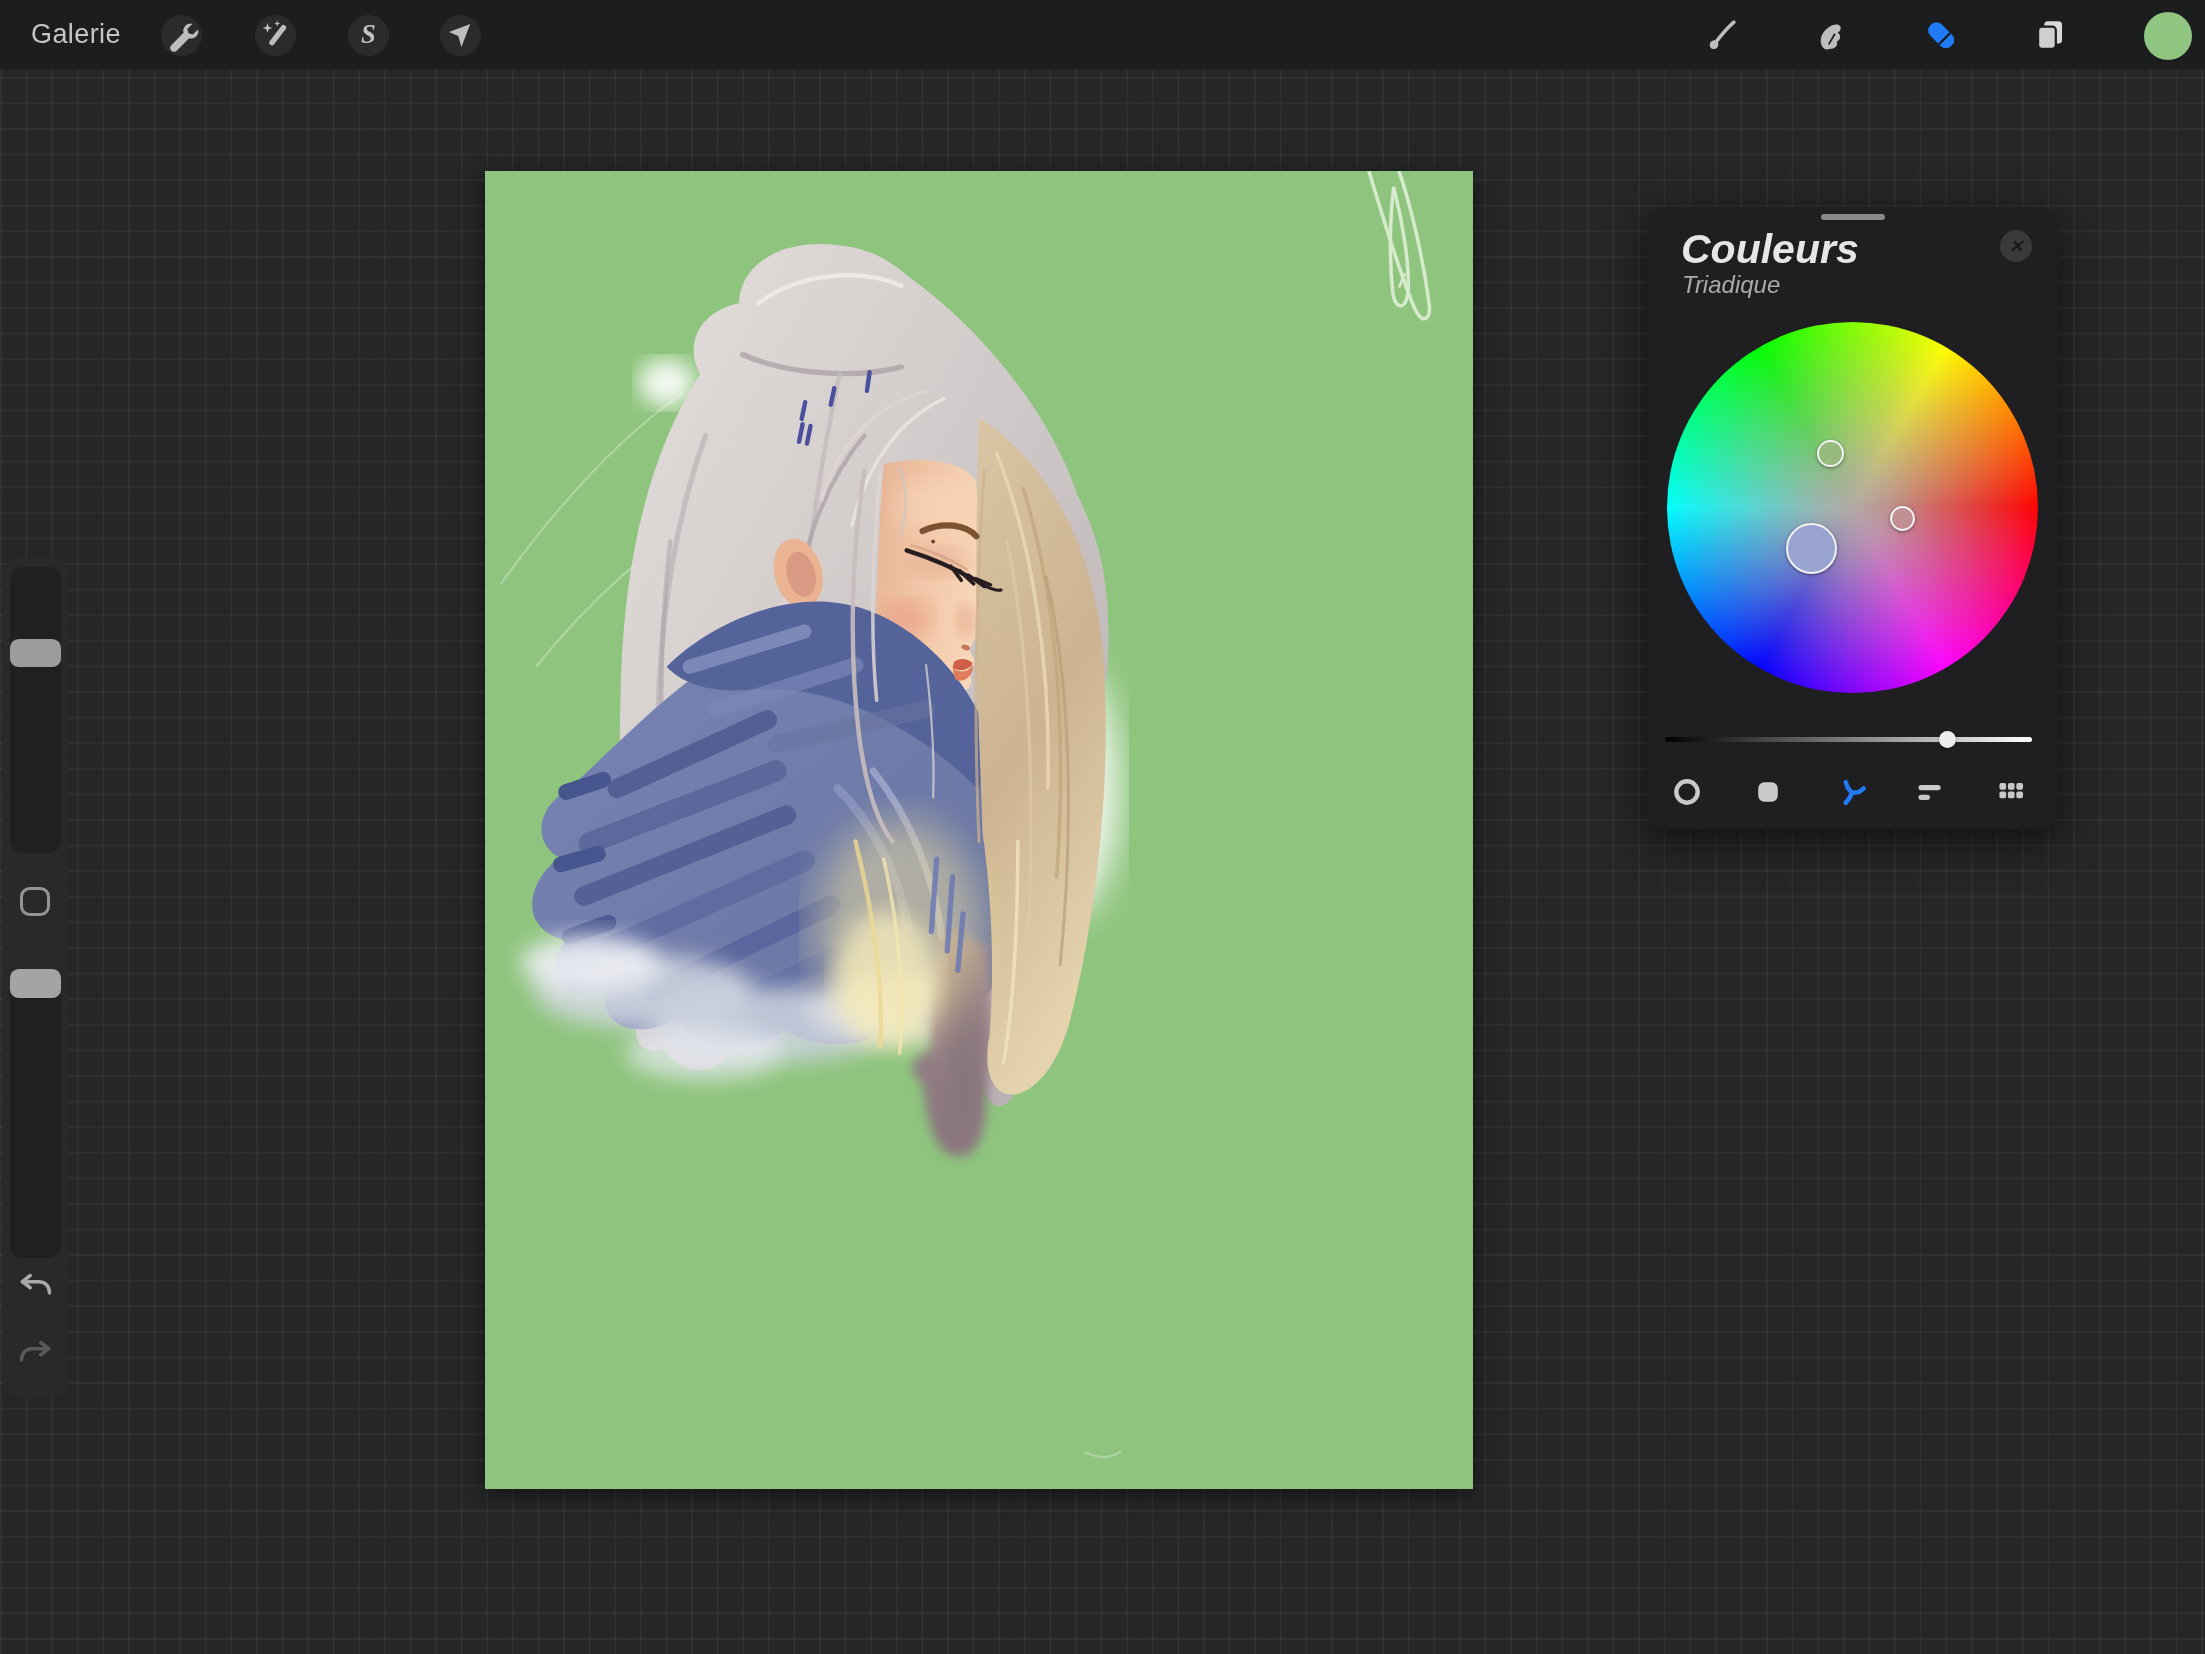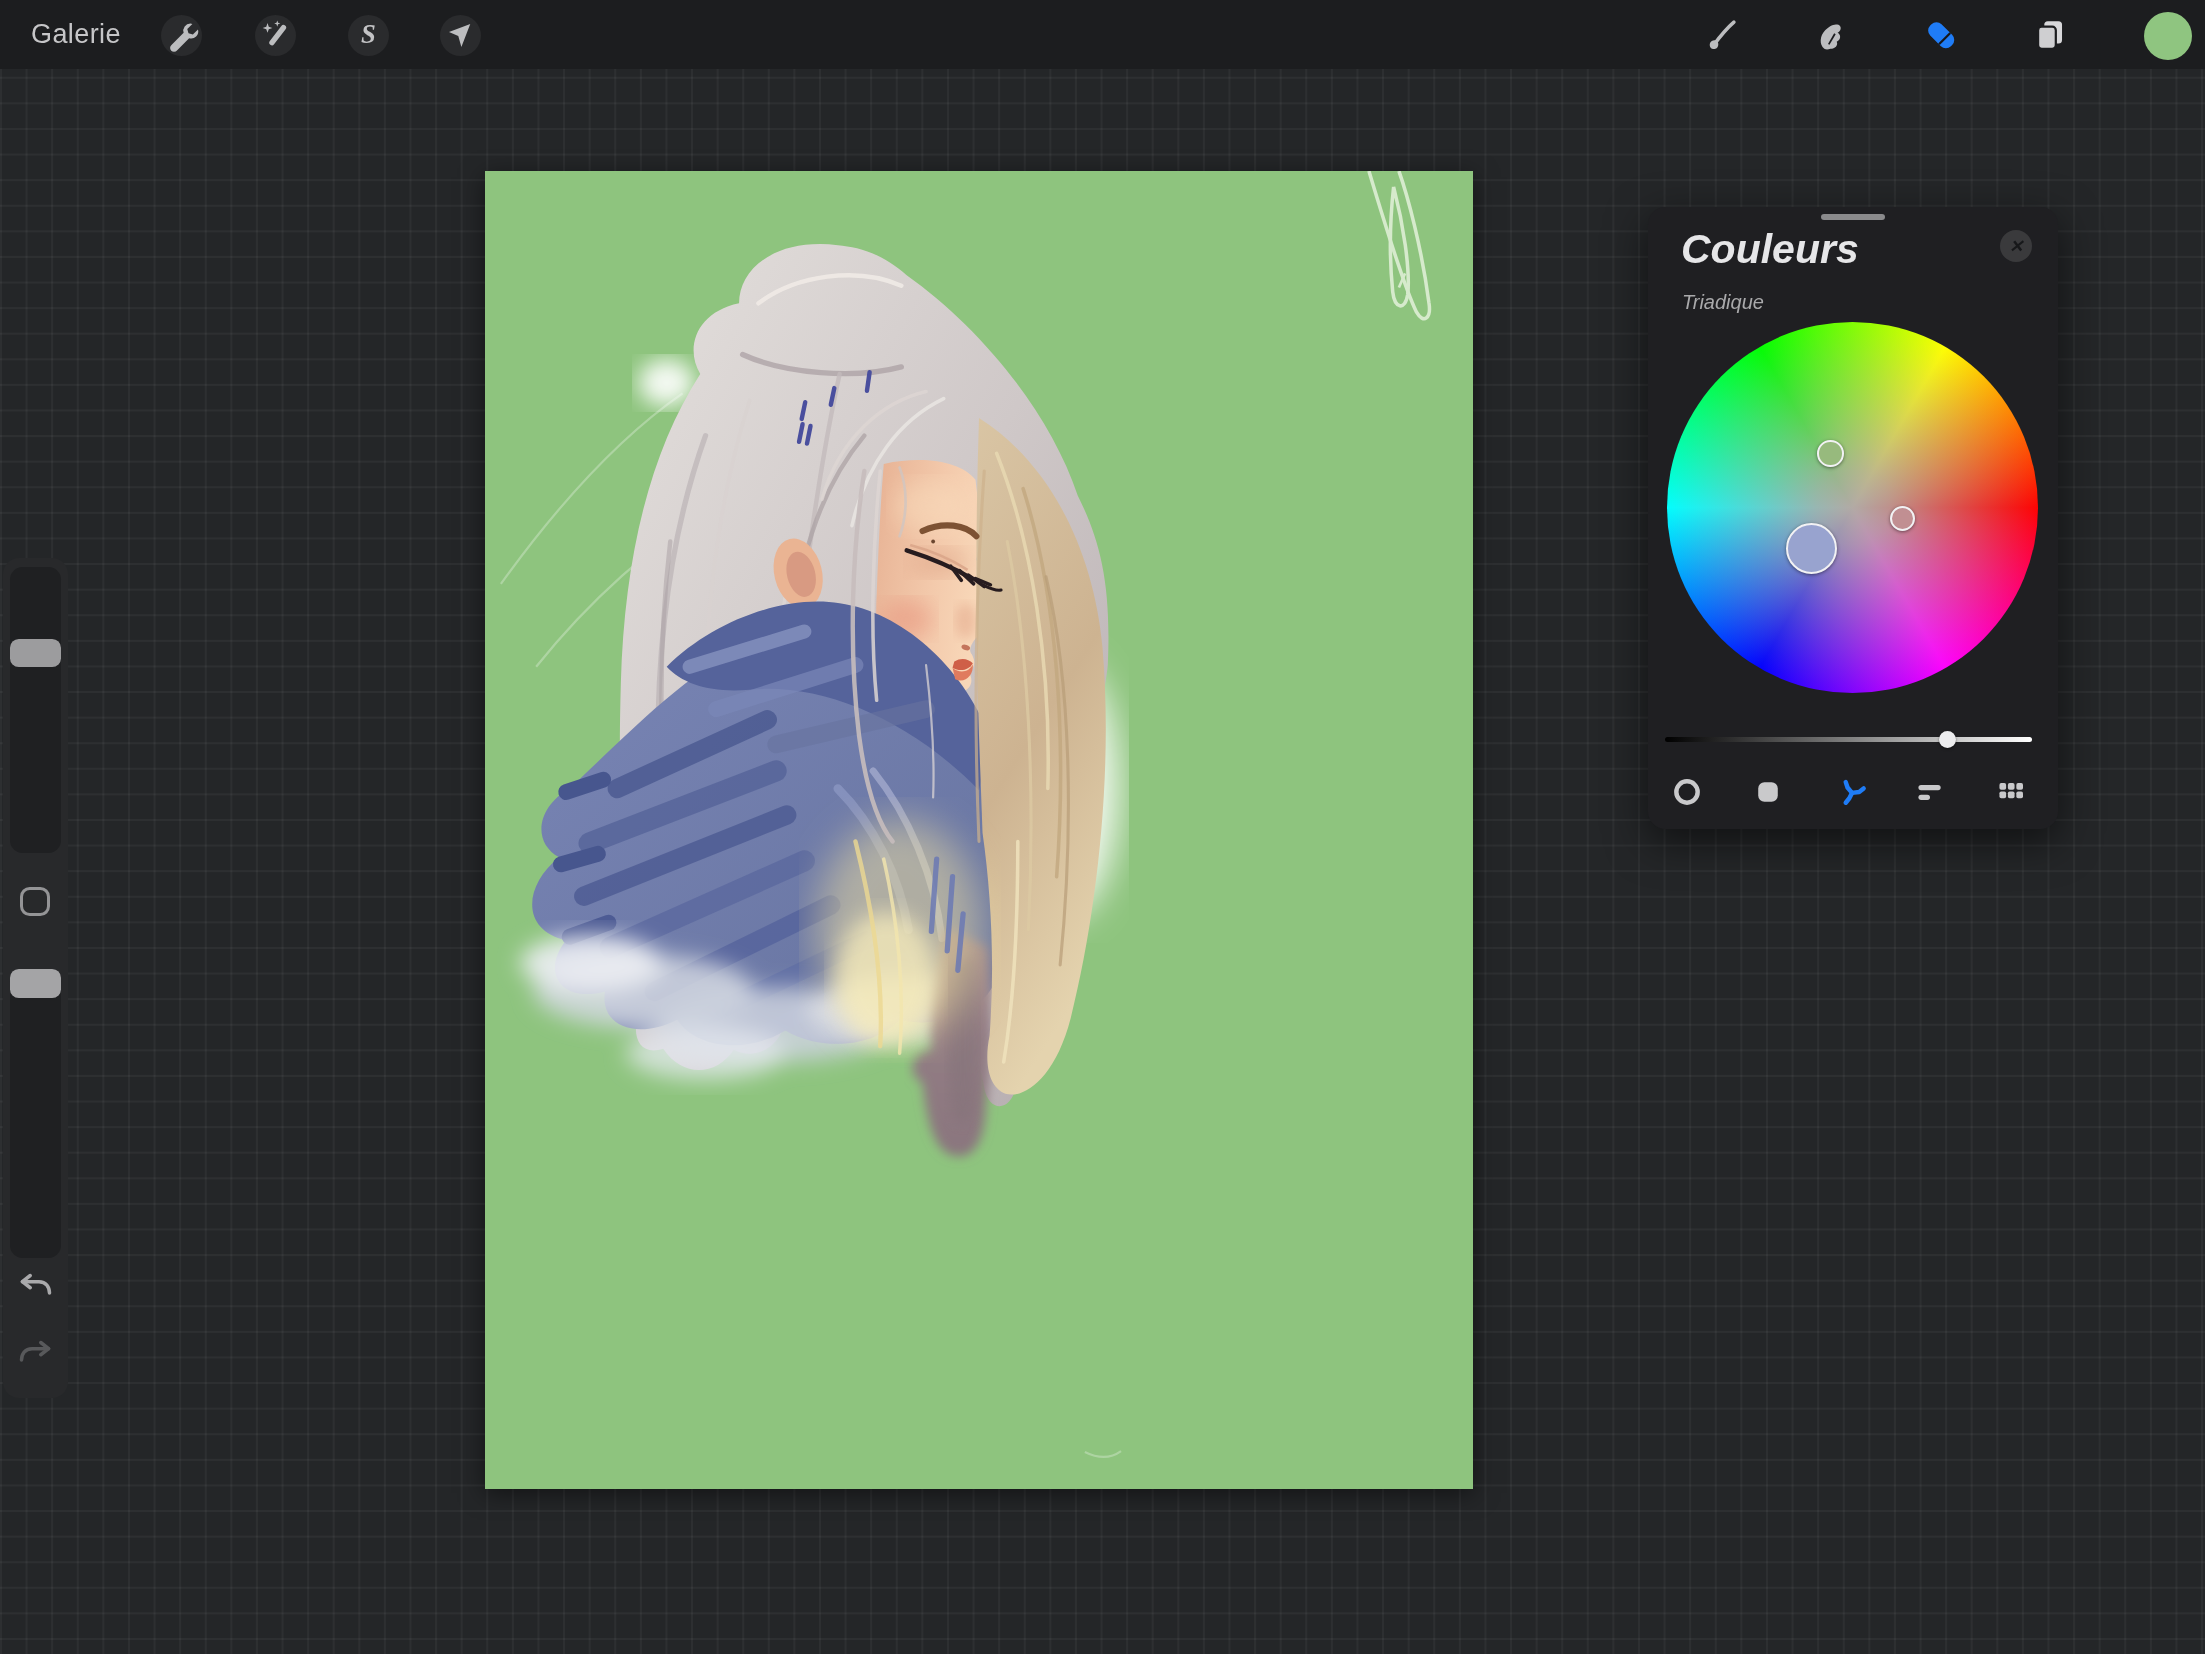--- a/index.html
+++ b/index.html
@@ -36,21 +36,21 @@
   .side-handle{position:absolute;left:7px;width:51px;border-radius:8.8px;}
   .side-mod-btn{position:absolute;left:17.6px;top:329px;width:30px;height:29px;border:3.5px solid #949496;
     border-radius:9.7px;box-sizing:border-box;background:transparent;}
   .side-arrow{position:absolute;left:12.4px;width:41px;height:34px;display:flex;align-items:center;justify-content:center;}
   
   .panel{position:absolute;left:1648px;top:207px;width:410px;height:622px;background:#1f1f22;
     border-radius:17.6px;box-shadow:0 12.4px 42px rgba(0,0,0,.55);z-index:40;font-style:italic;}
   .panel-grip{position:absolute;left:50%;top:7px;transform:translateX(-50%);width:64px;height:6.2px;
     border-radius:3.5px;background:#8a8a8c;}
   .panel-title{position:absolute;left:33px;top:19.4px;font-size:41px;font-weight:bold;color:#e6e6e8;}
-  .panel-subtitle{position:absolute;left:34px;top:84px;font-size:20px;color:#a9a9ab;}
+  .panel-subtitle{position:absolute;left:34px;top:64px;font-size:24px;color:#a9a9ab;}
   .panel-close{position:absolute;left:352px;top:23px;width:32px;height:32px;border-radius:50%;
     background:#3a3a3c;color:#17181a;font-size:17px;font-weight:bold;display:flex;
     align-items:center;justify-content:center;}
   .wheel{position:absolute;left:19.4px;top:115px;width:371px;height:371px;border-radius:50%;
     background:
       radial-gradient(circle at 50% 50%, rgba(178,170,165,1) 0%, rgba(178,170,165,.85) 14%, rgba(178,170,165,0) 72%),
       conic-gradient(from 0deg,
         #80ff00 0deg,#ffff00 30deg,#ff8000 60deg,#ff0000 90deg,
         #ff0080 120deg,#ff00ff 150deg,#8000ff 180deg,#0000ff 210deg,
         #0080ff 240deg,#00ffff 270deg,#00ff80 300deg,#00ff00 330deg,#80ff00 360deg);

